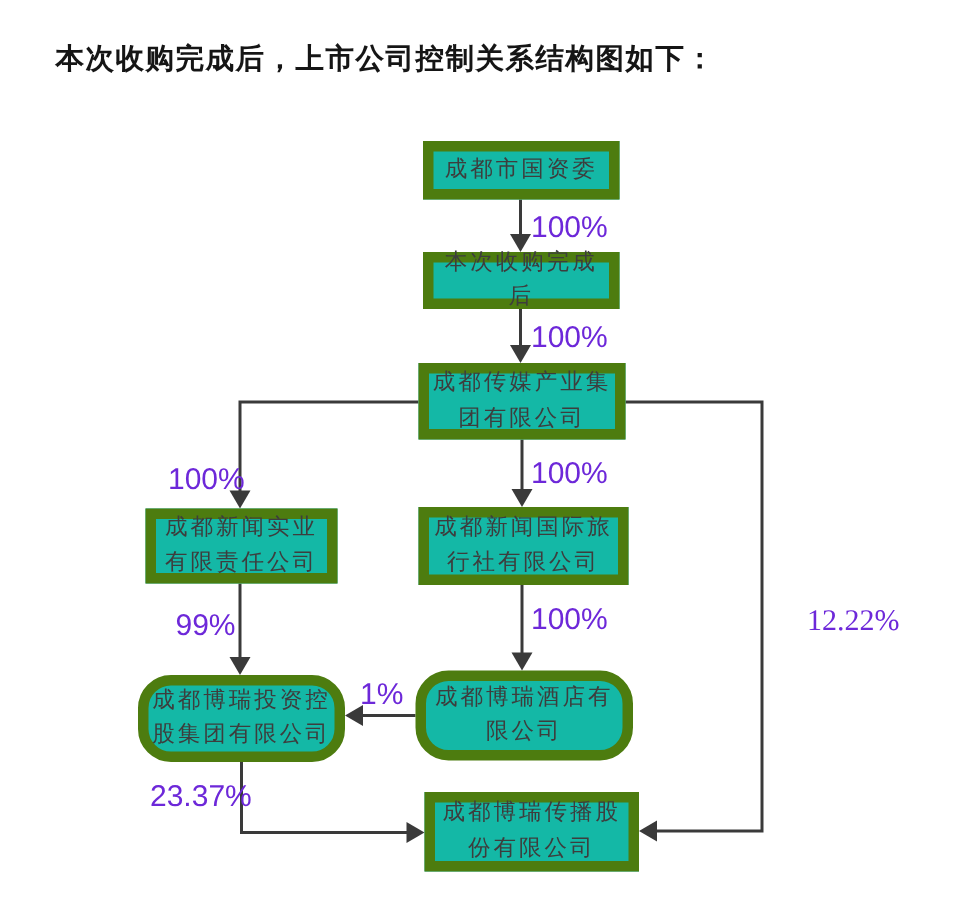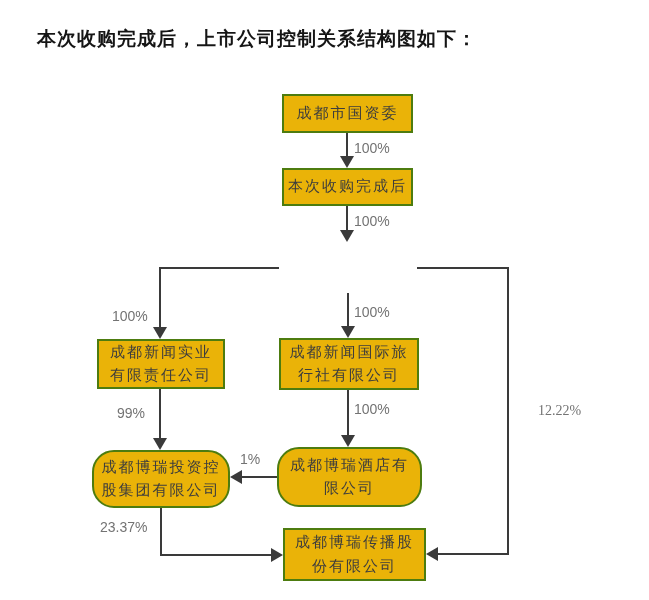--- a/index.html
+++ b/index.html
@@ -28,37 +28,37 @@
   svg.connectors {
     position: absolute;
     left: 0;
     top: 0;
     width: 649px;
     height: 600px;
   }
   .node {
     position: absolute;
     box-sizing: border-box;
-    border: 2px solid #4d7c0f;
-    background: #eab308;
+    border: 7px solid #4d7c0f;
+    background: #14b8a6;
     color: #3d3d3d;
     display: flex;
     align-items: center;
     justify-content: center;
     text-align: center;
     font-size: 15px;
     line-height: 1.55;
     letter-spacing: 2px;
     white-space: pre-line;
   }
   .edge-label {
     position: absolute;
     font-family: "Liberation Sans", sans-serif;
-    font-size: 14px;
-    color: #737373;
+    font-size: 20px;
+    color: #6d28d9;
     white-space: nowrap;
     line-height: 1.1;
   }
   
   #n0 { left: 282px; top: 94px;  width: 131px; height: 39px; }
   #n1 { left: 282px; top: 168px; width: 131px; height: 38px; }
   #n2 { left: 279px; top: 242px; width: 138px; height: 51px; }
   #n3 { left: 97px;  top: 339px; width: 128px; height: 50px; }
   #n4 { left: 279px; top: 338px; width: 140px; height: 52px; }
   #n5 { left: 277px; top: 447px; width: 145px; height: 60px; border-radius: 22px; }
@@ -111,20 +111,22 @@
       <polygon points="153,438 167,438 160,450"></polygon>
       <polygon points="341,435 355,435 348,447"></polygon>
       <polygon points="242,470 242,484 230,477"></polygon>
       <polygon points="271,548 271,562 283,555"></polygon>
       <polygon points="438,547 438,561 426,554"></polygon>
     </g>
   </svg>
 
   <div class="node" id="n0">成都市国资委</div>
   <div class="node" id="n1">本次收购完成后</div>
+  <div class="node" id="n2">成都传媒产业集
+团有限公司</div>
   <div class="node" id="n3">成都新闻实业
 有限责任公司</div>
   <div class="node" id="n4">成都新闻国际旅
 行社有限公司</div>
   <div class="node" id="n5">成都博瑞酒店有
 限公司</div>
   <div class="node" id="n6">成都博瑞投资控
 股集团有限公司</div>
   <div class="node" id="n7">成都博瑞传播股
 份有限公司</div>

